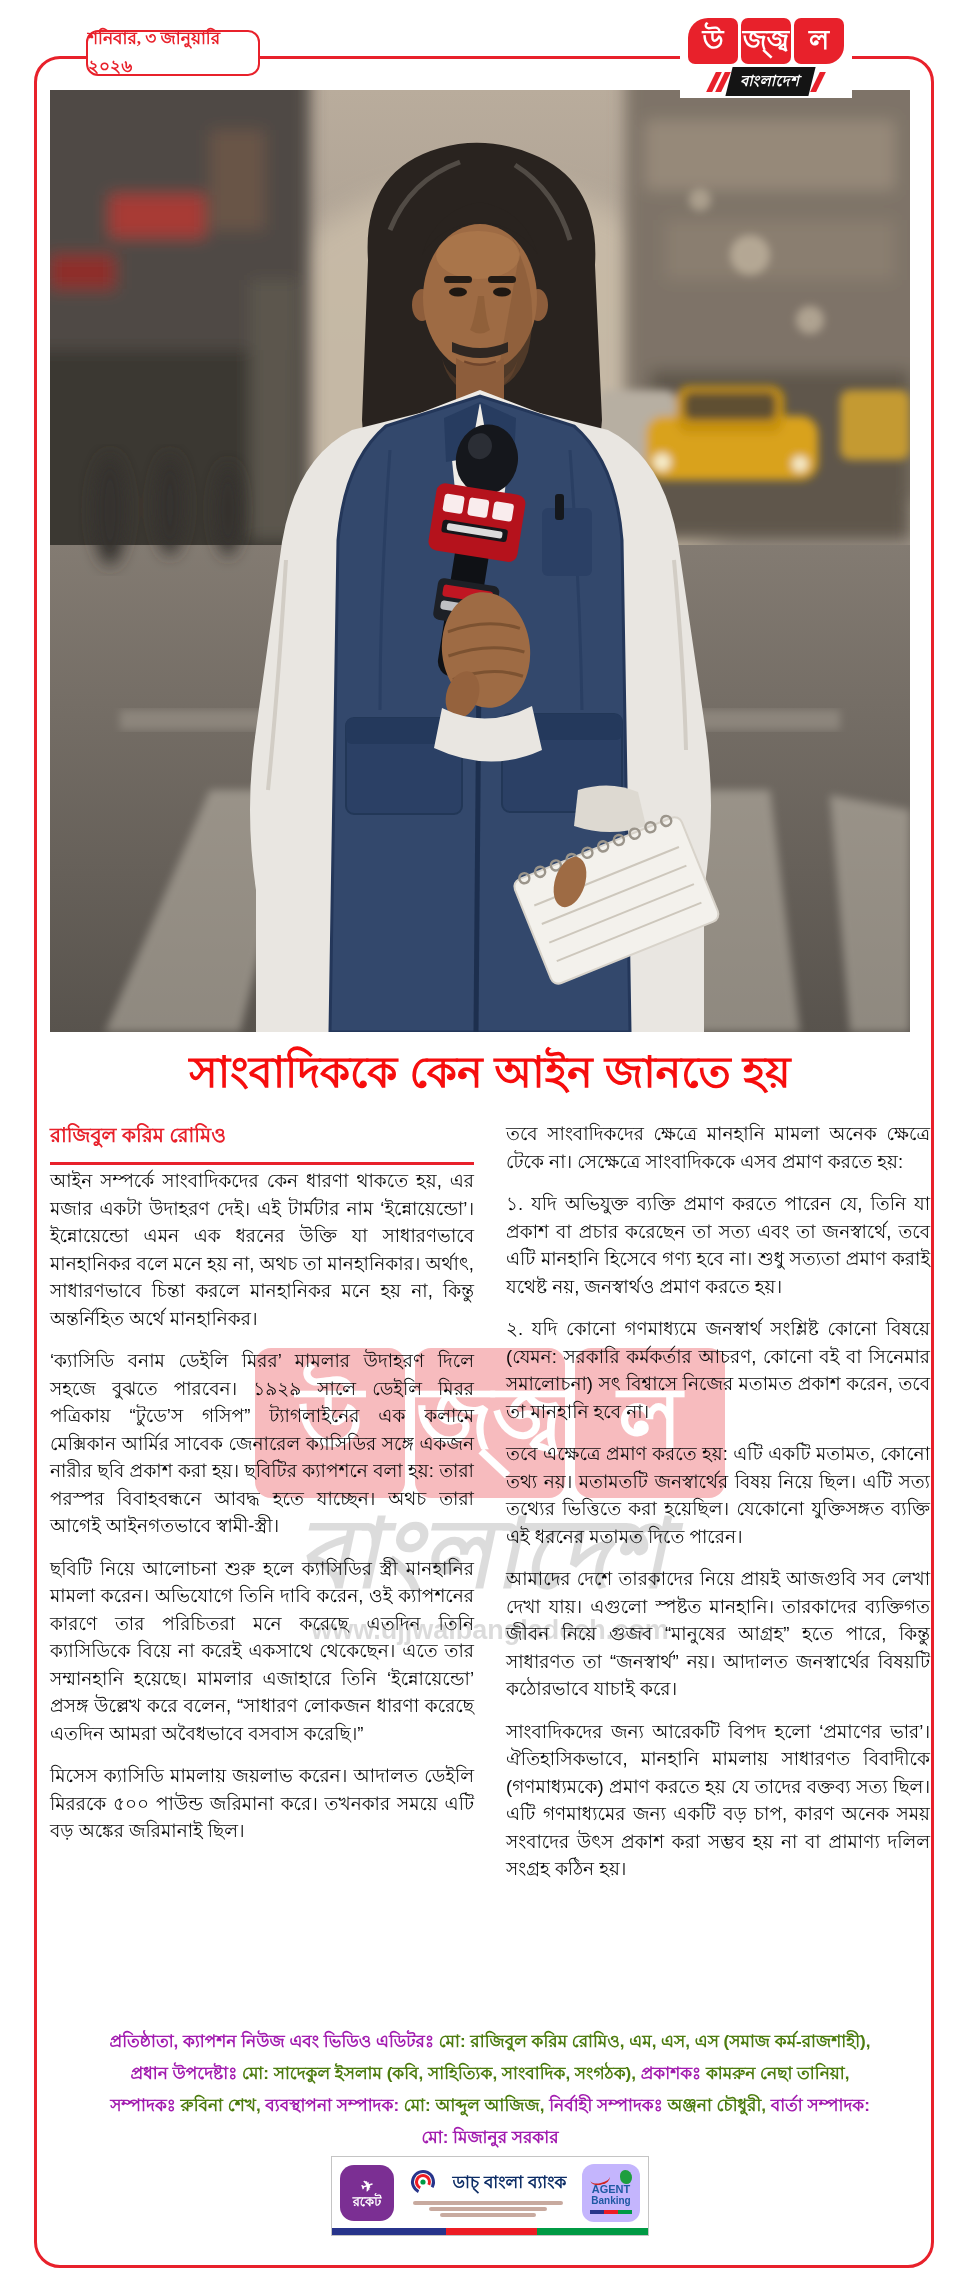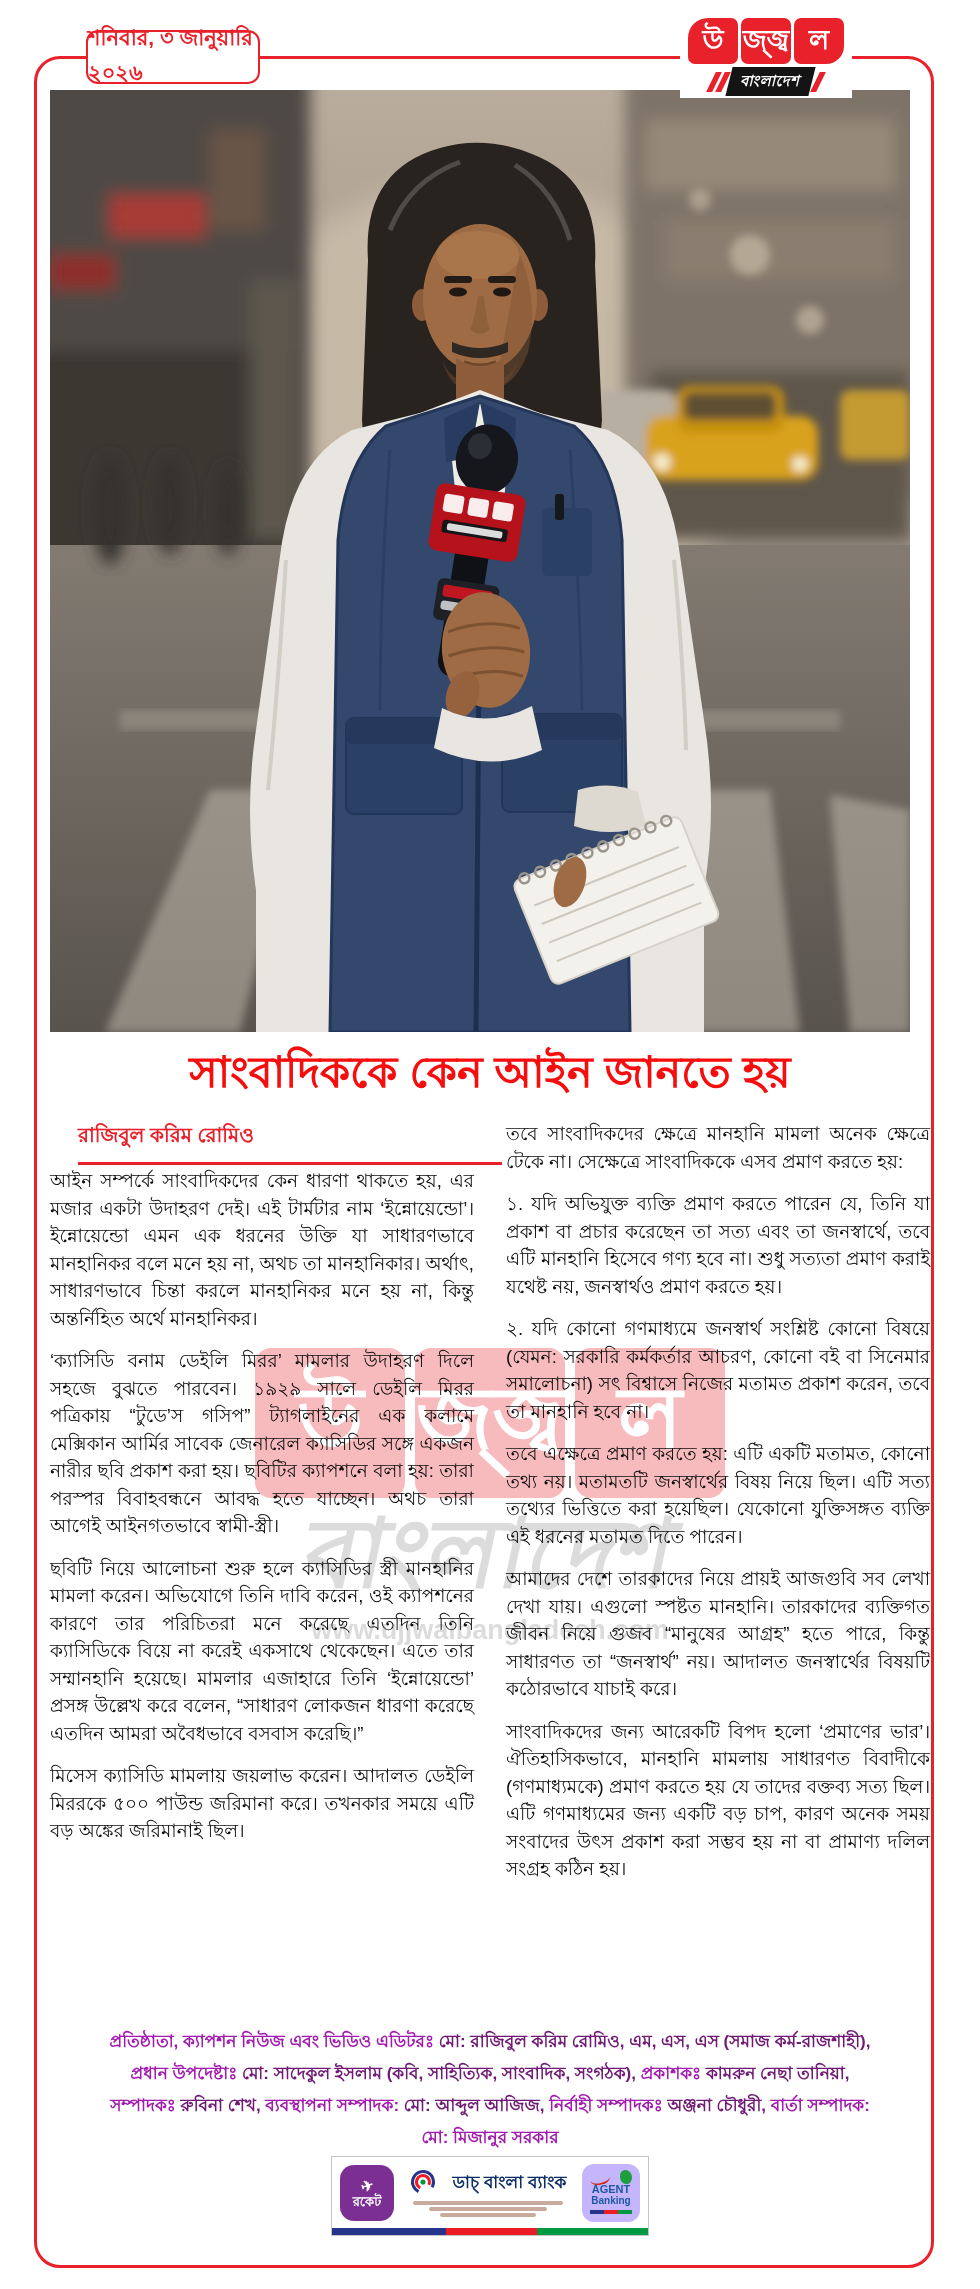--- a/index.html
+++ b/index.html
@@ -1,61 +1,61 @@
 <!DOCTYPE html>
 <html><head>
 <meta charset="utf-8">
 <style>
   html,body{margin:0;padding:0;background:#ffffff;}
   .page{position:relative;width:980px;height:2289px;background:#ffffff;overflow:hidden;
         font-family:"Liberation Sans",sans-serif;}
   .frame{position:absolute;left:34px;top:56px;width:900px;height:2212px;
          border:3px solid #e8212b;border-radius:26px;box-sizing:border-box;}
   
-  .date-badge{position:absolute;left:86px;top:30px;width:174px;height:54px;background:#fff;
+  .date-badge{position:absolute;left:86px;top:30px;width:174px;height:46px;background:#fff;
         border:2.5px solid #e8212b;border-radius:12px;display:flex;align-items:center;justify-content:center;
-        color:#e8212b;font-weight:bold;font-size:21px;z-index:3;box-sizing:border-box;}
+        color:#e8212b;font-weight:bold;font-size:17px;z-index:3;box-sizing:border-box;font-family:Liberation Serif, serif;}
   .logo{position:absolute;left:680px;top:16px;z-index:3;background:#fff;padding:2px 8px;
         display:flex;flex-direction:column;align-items:center;gap:3px;}
   .logo-blocks{display:flex;gap:3px;}
   .logo-block{width:50px;height:46px;background:#e8212b;color:#fff;font-weight:bold;font-size:27px;
         display:flex;align-items:center;justify-content:center;border-radius:7px;}
   .logo-blocks .logo-block:first-child{border-radius:20px 7px 7px 7px;}
   .logo-blocks .logo-block:last-child{border-radius:7px 7px 18px 7px;}
   .logo-subrow{display:flex;align-items:center;gap:3px;}
   .slash{width:6px;height:20px;background:#e8212b;transform:skewX(-26deg);}
   .logo-sub{background:#141414;color:#fff;transform:skewX(-14deg);padding:2px 12px;
         font-weight:bold;font-size:15px;letter-spacing:.5px;}
   
   .photo{position:absolute;left:50px;top:90px;width:860px;height:942px;z-index:2;}
   .photo svg{display:block;width:100%;height:100%;}
   
   .headline{position:absolute;left:0;top:1040px;width:100%;text-align:center;color:#f60d0d;
         font-size:43px;font-weight:bold;z-index:2;}
   .byline{position:absolute;left:50px;top:1120px;width:424px;color:#e8212b;font-size:20px;
-        font-weight:bold;border-bottom:3px solid #e8212b;padding-bottom:9px;z-index:2;margin-left:28px;}
+        font-weight:bold;border-bottom:3px solid #e8212b;padding-bottom:9px;z-index:2;}
   
   .col{position:absolute;width:424px;font-size:18.5px;line-height:27.5px;text-align:justify;
         color:#0c0c0c;z-index:2;}
   .col p{margin:0 0 15px 0;}
   .col-left{left:50px;top:1167px;}
   .col-right{left:506px;top:1120px;}
   
   .watermark{position:absolute;left:150px;top:1348px;width:680px;z-index:1;opacity:.3;
         text-align:center;pointer-events:none;}
   .wm-blocks{display:flex;gap:10px;justify-content:center;}
   .wm-block{width:150px;height:150px;background:#e8212b;color:#fff;font-size:86px;font-weight:bold;
         display:flex;align-items:center;justify-content:center;border-radius:16px;}
   .wm-sub{font-size:96px;font-weight:bold;color:#8f8f8f;transform:skewX(-12deg);line-height:1.05;margin-top:6px;}
   .wm-url{font-size:27px;color:#8a8a8a;margin-top:10px;font-weight:bold;}
   
   .credits{position:absolute;left:40px;top:2026px;width:900px;text-align:center;font-weight:bold;
         font-size:17px;line-height:32px;z-index:2;}
   .credits .g{color:#a21caf;}
-  .credits .r{color:#701a75;}
+  .credits .r{color:#4d7c0f;}
   
   .banner{position:absolute;left:50%;top:2156px;transform:translateX(-50%);width:318px;height:80px;
         background:#fff;border:1px solid #c4c4c4;box-sizing:border-box;display:flex;flex-direction:column;z-index:2;}
   .banner-main{flex:1;display:flex;align-items:center;padding:4px 8px;gap:8px;}
   .rocket{width:54px;height:56px;background:#7b2f93;border-radius:14px;color:#fff;display:flex;
         flex-direction:column;align-items:center;justify-content:center;font-size:13px;font-weight:bold;line-height:1;}
   .rocket .plane{font-size:15px;transform:rotate(-18deg);margin-bottom:2px;}
   .bank{flex:1;display:flex;flex-direction:column;align-items:center;}
   .bank-row{display:flex;align-items:flex-start;gap:17px;}
   .bank-name{color:#0d2d66;font-weight:bold;font-size:17px;white-space:nowrap;}

